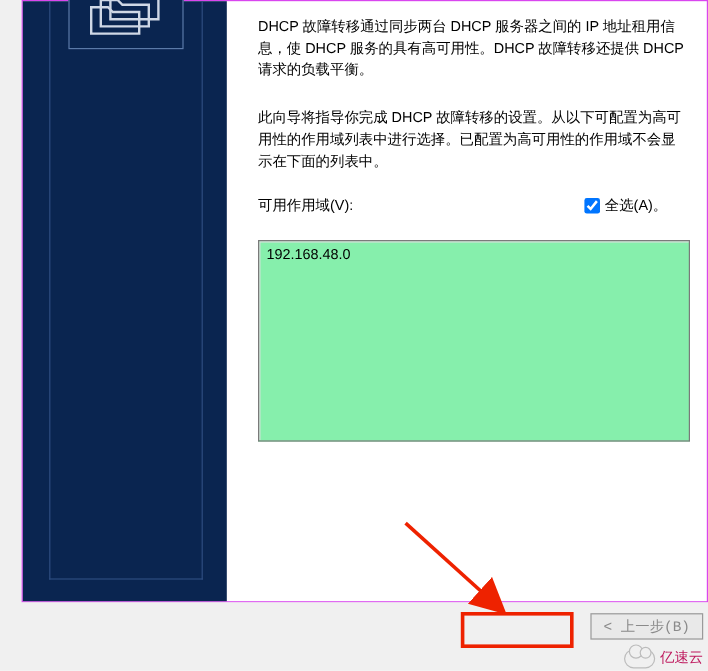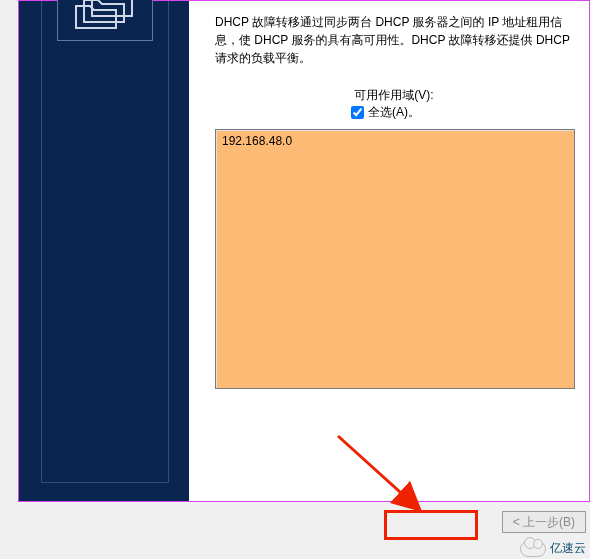--- a/index.html
+++ b/index.html
@@ -40,35 +40,34 @@
       position: absolute;
       left: 196px; right: 16px; top: 0;
       color: #000;
     }
     .desc1 { margin-top: 12px; line-height: 18px; }
     .desc2 { margin-top: 22px; line-height: 18px; }
     .scope-row {
       margin-top: 20px;
       display: flex;
       justify-content: space-between;
-      align-items: center;
-      flex-direction: column;
+      align-items: flex-end;
     }
     .selectall-wrap {
       display: flex; align-items: center;
       margin-right: 17px;
     }
     .selectall-wrap input {
       width: 13px; height: 13px; margin-right: 4px;
     }
     .listbox {
-      margin-top: 8px;
-      width: 360px; height: 260px;
+      margin-top: 20px;
+      width: 360px; height: 168px;
       border: 1px solid #7a7a7a;
-      background: #fdba74;
+      background: #86efac;
       padding: 3px 6px;
       overflow: auto;
       box-shadow: inset 1px 1px 0 #e0e0e0;
     }
     .listbox .item {
       font-family: Tahoma, sans-serif;
       font-size: 12px;
       padding: 1px 0;
     }
     .bottom-frame {
@@ -79,21 +78,21 @@
       display: flex;
       justify-content: flex-end;
       align-items: center;
       gap: 6px;
       padding-right: 4px;
     }
     .btn {
       height: 22px;
       min-width: 82px;
       padding: 0 10px;
-      font-family: Liberation Sans, sans-serif;
+      font-family: Liberation Mono, monospace;
       font-size: 12px;
       background: #e9e9e9;
       border: 1px solid #9a9a9a;
       cursor: pointer;
     }
     .btn:disabled {
       color: #8a8a8a;
       cursor: default;
     }
     .highlight-box {
@@ -102,21 +101,21 @@
       pointer-events: none;
     }
     .arrow {
       position: absolute;
       pointer-events: none;
     }
     .watermark {
       position: absolute;
       right: 4px; bottom: 2px;
       font-size: 12px;
-      color: #0c4a6e;
+      color: #be185d;
       display: flex;
       align-items: center;
       gap: 4px;
     }
     .watermark .cloud {
       width: 26px; height: 16px;
       border: 1px solid #bcbcbc;
       border-radius: 10px;
       position: relative;
     }
@@ -139,20 +138,21 @@
           <path d="M18 30 h40 v-18 h-22 l-4 -4 h-14 z"></path>
           <path d="M26 24 h40 v-18 h-22 l-4 -4 h-14 z"></path>
           <path d="M34 18 h40 v-18 h-22 l-4 -4 h-14 z"></path>
         </g>
       </svg>
     </div>
   </div>
 
   <div class="rp">
     <p class="desc1">DHCP 故障转移通过同步两台 DHCP 服务器之间的 IP 地址租用信息，使 DHCP 服务的具有高可用性。DHCP 故障转移还提供 DHCP 请求的负载平衡。</p>
+    <p class="desc2">此向导将指导你完成 DHCP 故障转移的设置。从以下可配置为高可用性的作用域列表中进行选择。已配置为高可用性的作用域不会显示在下面的列表中。</p>
 
     <div class="scope-row">
       <span>可用作用域(V):</span>
       <label class="selectall-wrap">
         <input type="checkbox" id="selall" checked="" style="">
         <span>全选(A)。</span>
       </label>
     </div>
 
     <div class="listbox" id="listbox">

